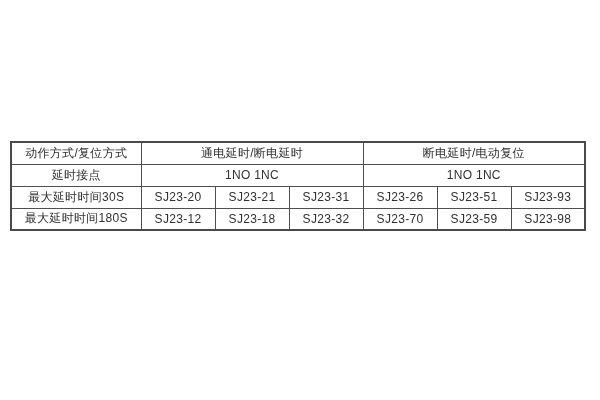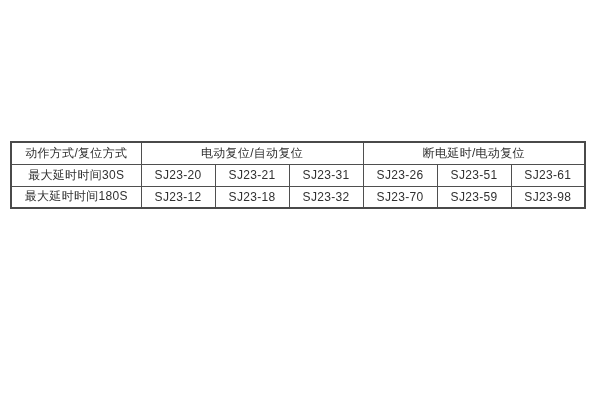--- a/index.html
+++ b/index.html
@@ -61,34 +61,39 @@
         <col class="data-col">
         <col class="data-col">
       <col class="data-col">
         <col class="data-col">
         <col class="data-col">
     </colgroup>
 
     <tbody>
         <tr>
       <td class="row-label">动作方式/复位方式</td>
-      <td colspan="3">电动复位/自动复位</td>
+      <td colspan="3">通电延时/断电延时</td>
       <td colspan="3">断电延时/电动复位</td>
     </tr>
 
+    <tr>
+      <td class="row-label">延时接点</td>
+      <td colspan="3">1NO 1NC</td>
+      <td colspan="3">1NO 1NC</td>
+    </tr>
 
 
     <tr>
       <td class="row-label">最大延时时间30S</td>
       <td>SJ23-20</td>
       <td>SJ23-21</td>
       <td>SJ23-31</td>
       <td>SJ23-26</td>
       <td>SJ23-51</td>
-      <td>SJ23-61</td>
+      <td>SJ23-93</td>
     </tr>
 
     <tr>
       <td class="row-label">最大延时时间180S</td>
       <td>SJ23-12</td>
       <td>SJ23-18</td>
       <td>SJ23-32</td>
       <td>SJ23-70</td>
       <td>SJ23-59</td>
       <td>SJ23-98</td>

